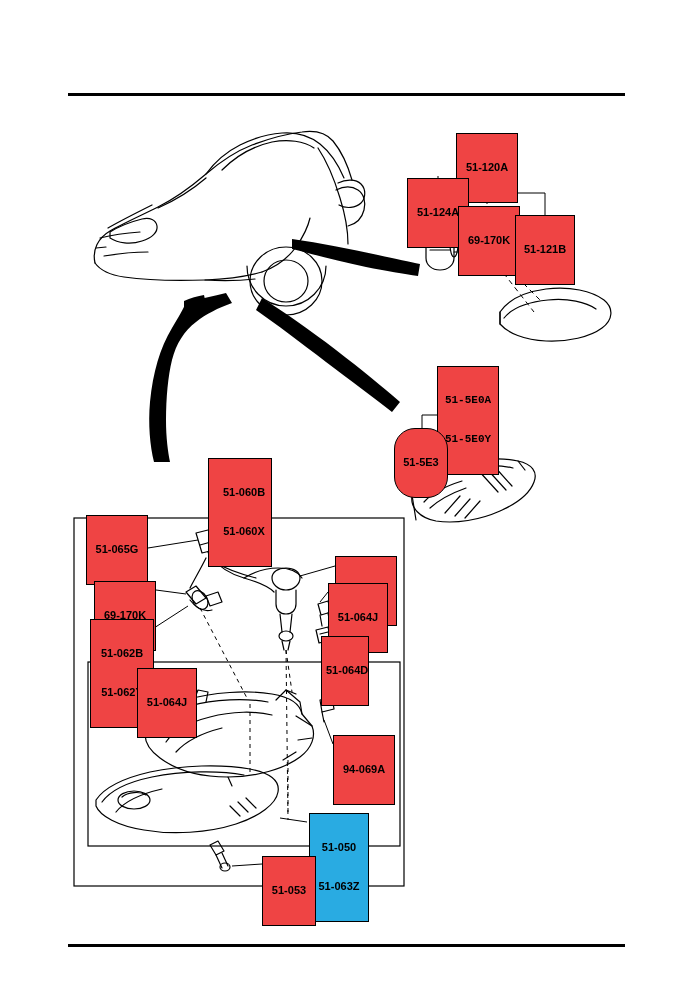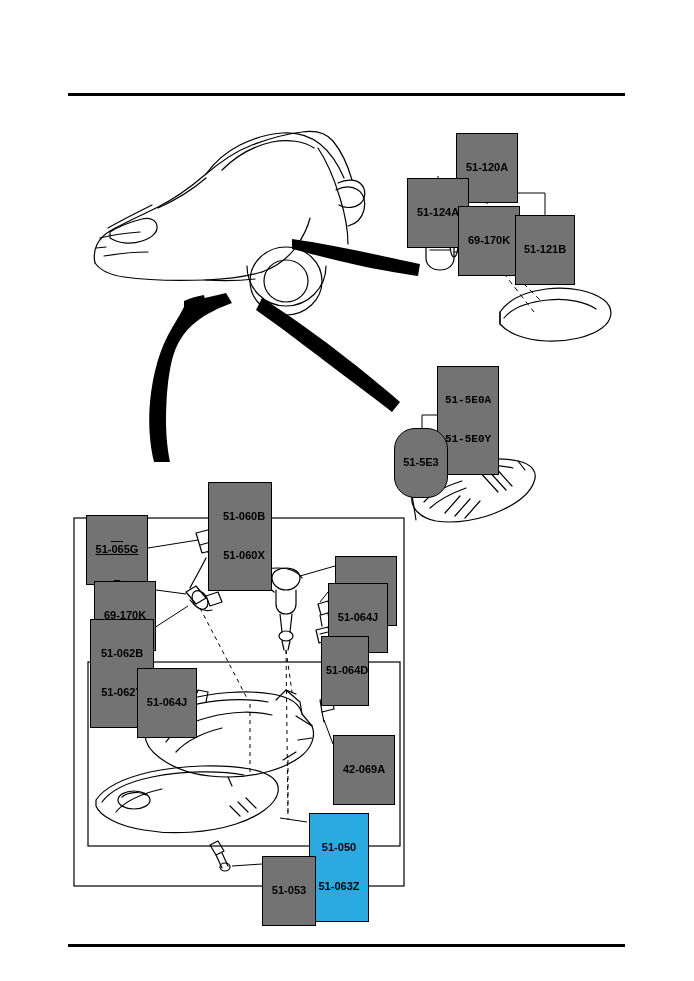--- a/index.html
+++ b/index.html
@@ -27,21 +27,21 @@
     height: 981px;
   }
   .rule {
     position: absolute;
     background: #000;
     height: 3px;
   }
   .partlabel {
     position: absolute;
     border: 1px solid #000;
-    background: #737373;
+    background: #ef4444;
     color: #000000;
     font-size: 11px;
     line-height: 13px;
     font-family: "Liberation Sans", sans-serif;
     font-weight: bold;
     letter-spacing: 0px;
     padding: 1px 4px 2px 4px;
     white-space: pre;
     text-align: center;
     box-sizing: border-box;
@@ -288,26 +288,26 @@
 
   <div class="partlabel" style="left:437px; top:366px; width:62px;font-family:Liberation Mono, monospace;">
     <span class="ln">51-5E0A</span>
     <span class="ln">51-5E0Y</span>
   </div>
 
   <div class="partlabel" style="left:394px; top:428px; width:54px;border-radius:21px;">
     <span class="ln">51-5E3</span>
   </div>
 
-  <div class="partlabel" style="left:208px; top:482px; width:64px;padding-left:12px;">
+  <div class="partlabel" style="left:208px; top:458px; width:64px;padding-left:12px;">
     <span class="ln">51-060B</span>
     <span class="ln">51-060X</span>
   </div>
 
-  <div class="partlabel" style="left:86px; top:515px; width:62px;text-decoration:underline;">
+  <div class="partlabel" style="left:86px; top:515px; width:62px;">
     <span class="ln">51-065G</span>
   </div>
 
   <div class="partlabel" style="left:335px; top:556px; width:62px;">
     <span class="ln">51-070K</span>
   </div>
 
   <div class="partlabel" style="left:94px; top:581px; width:62px;">
     <span class="ln">69-170K</span>
   </div>
@@ -324,21 +324,21 @@
   <div class="partlabel" style="left:321px; top:636px; width:48px;">
     <span class="ln">51-064D</span>
   </div>
 
   <div class="partlabel" style="left:137px; top:668px; width:60px;">
     <span class="ln">51-064J</span>
   </div>
 
 
   <div class="partlabel" style="left:333px; top:735px; width:62px;">
-    <span class="ln">42-069A</span>
+    <span class="ln">94-069A</span>
   </div>
 
   <div class="partlabel hl" style="left:309px; top:813px; width:60px;">
     <span class="ln">51-050</span>
     <span class="ln">51-063Z</span>
   </div>
 
   <div class="partlabel" style="left:262px; top:856px; width:54px;">
     <span class="ln">51-053</span>
   </div>

